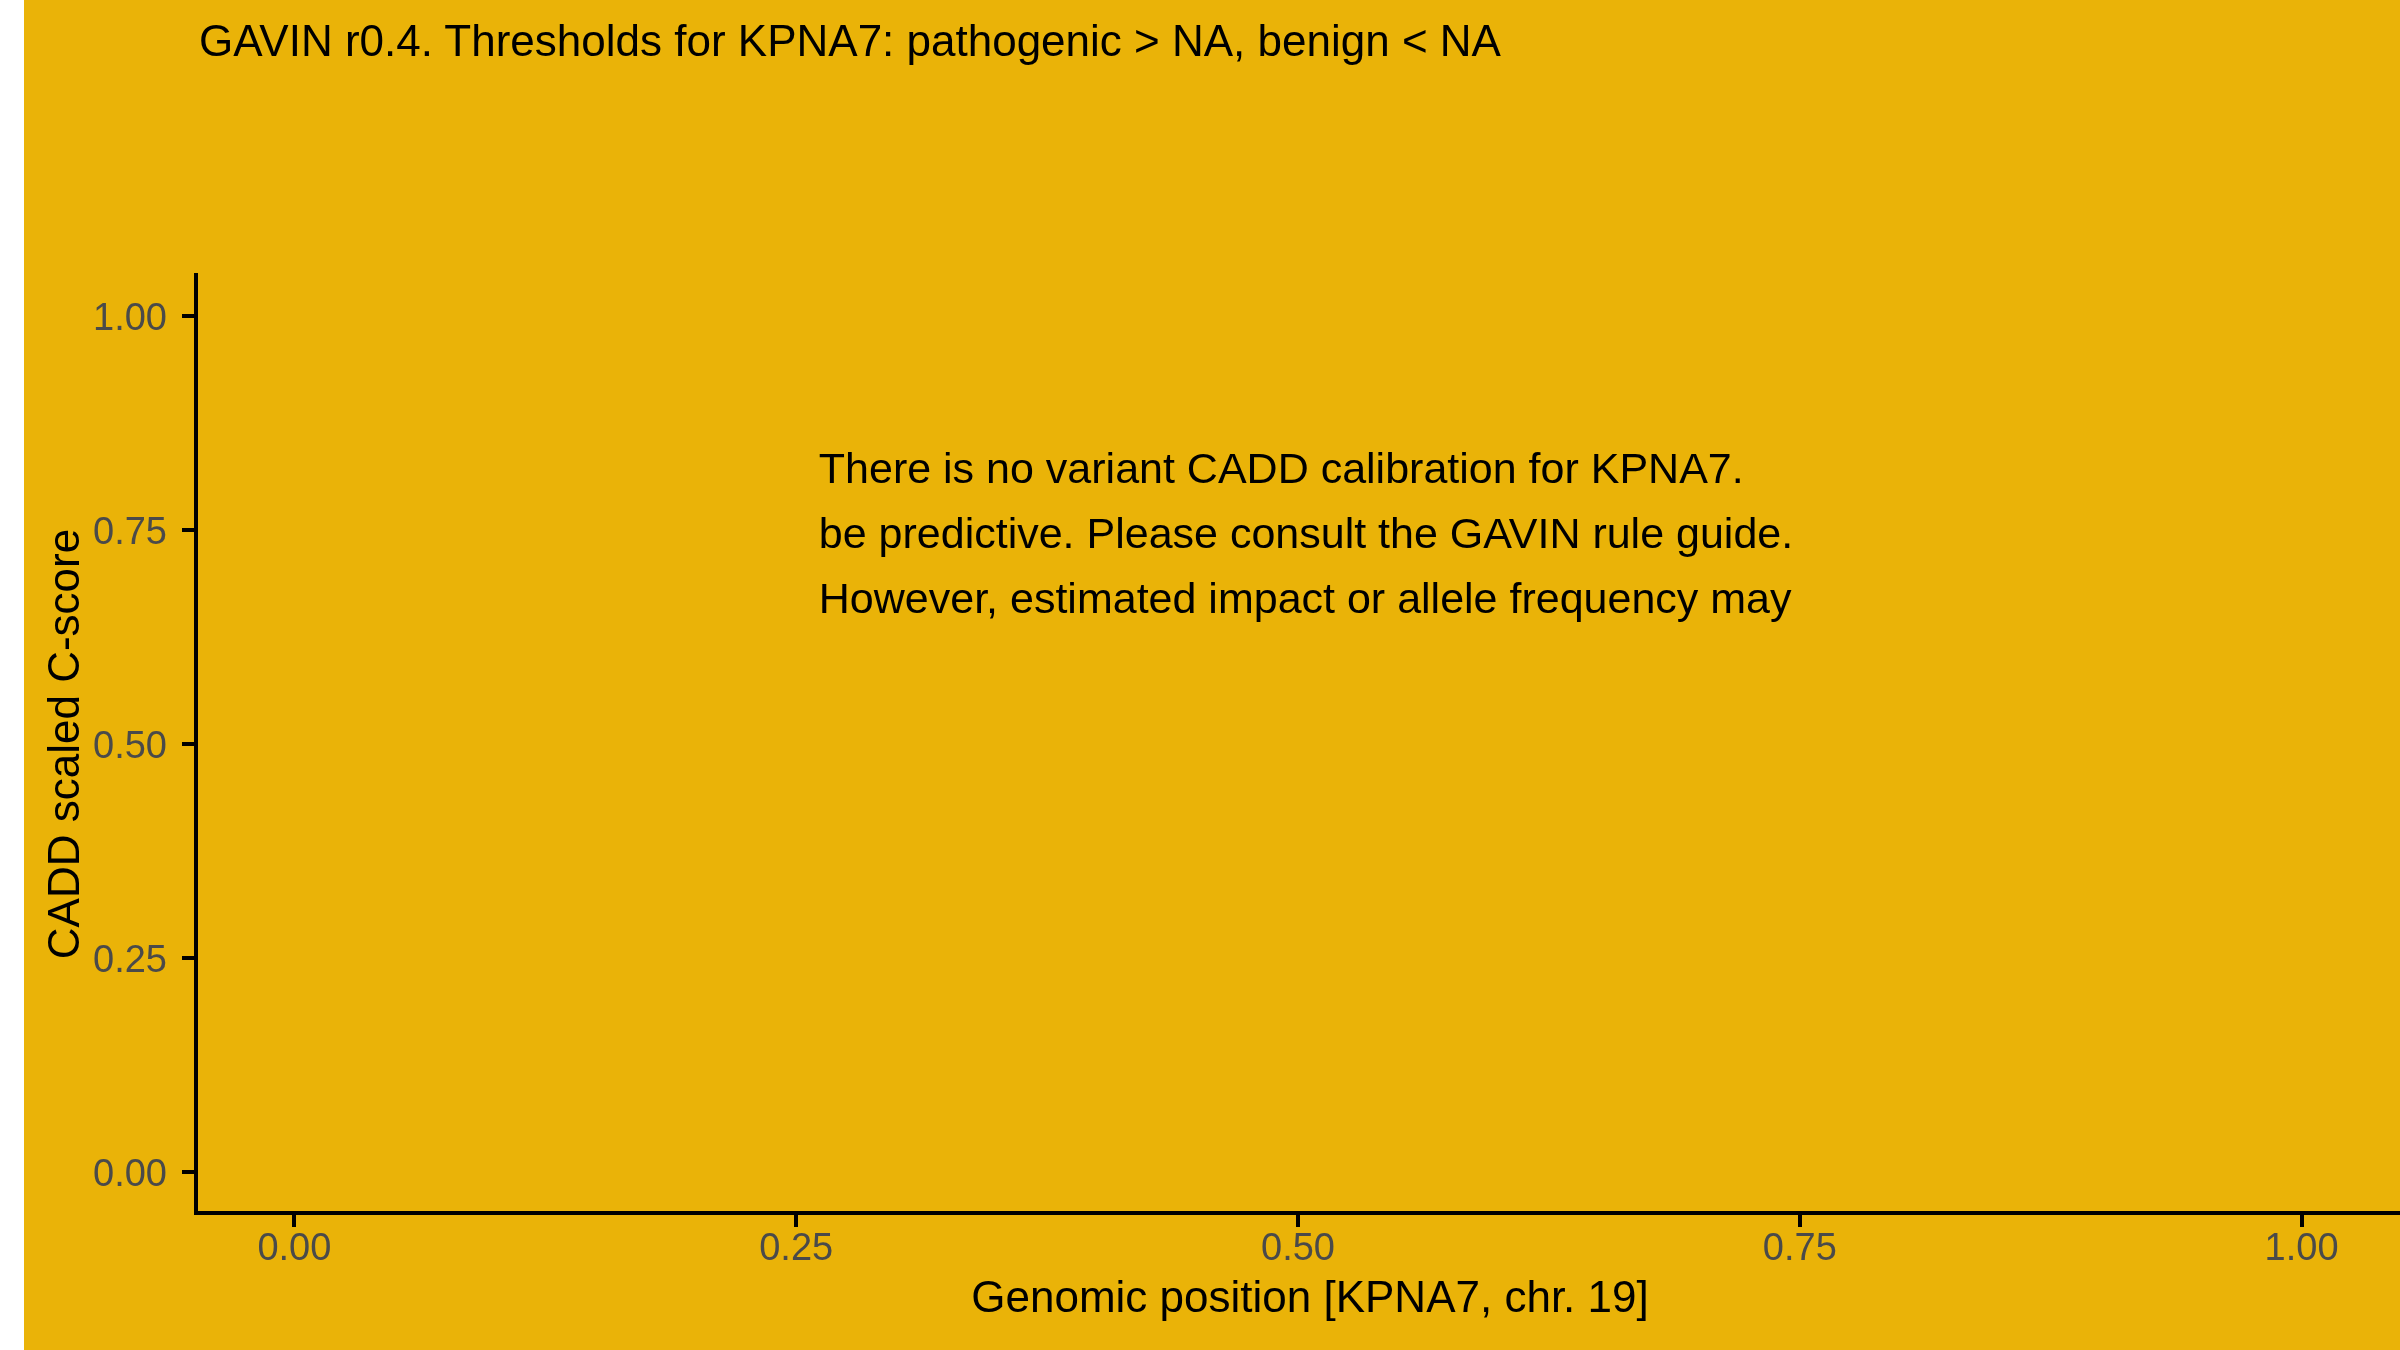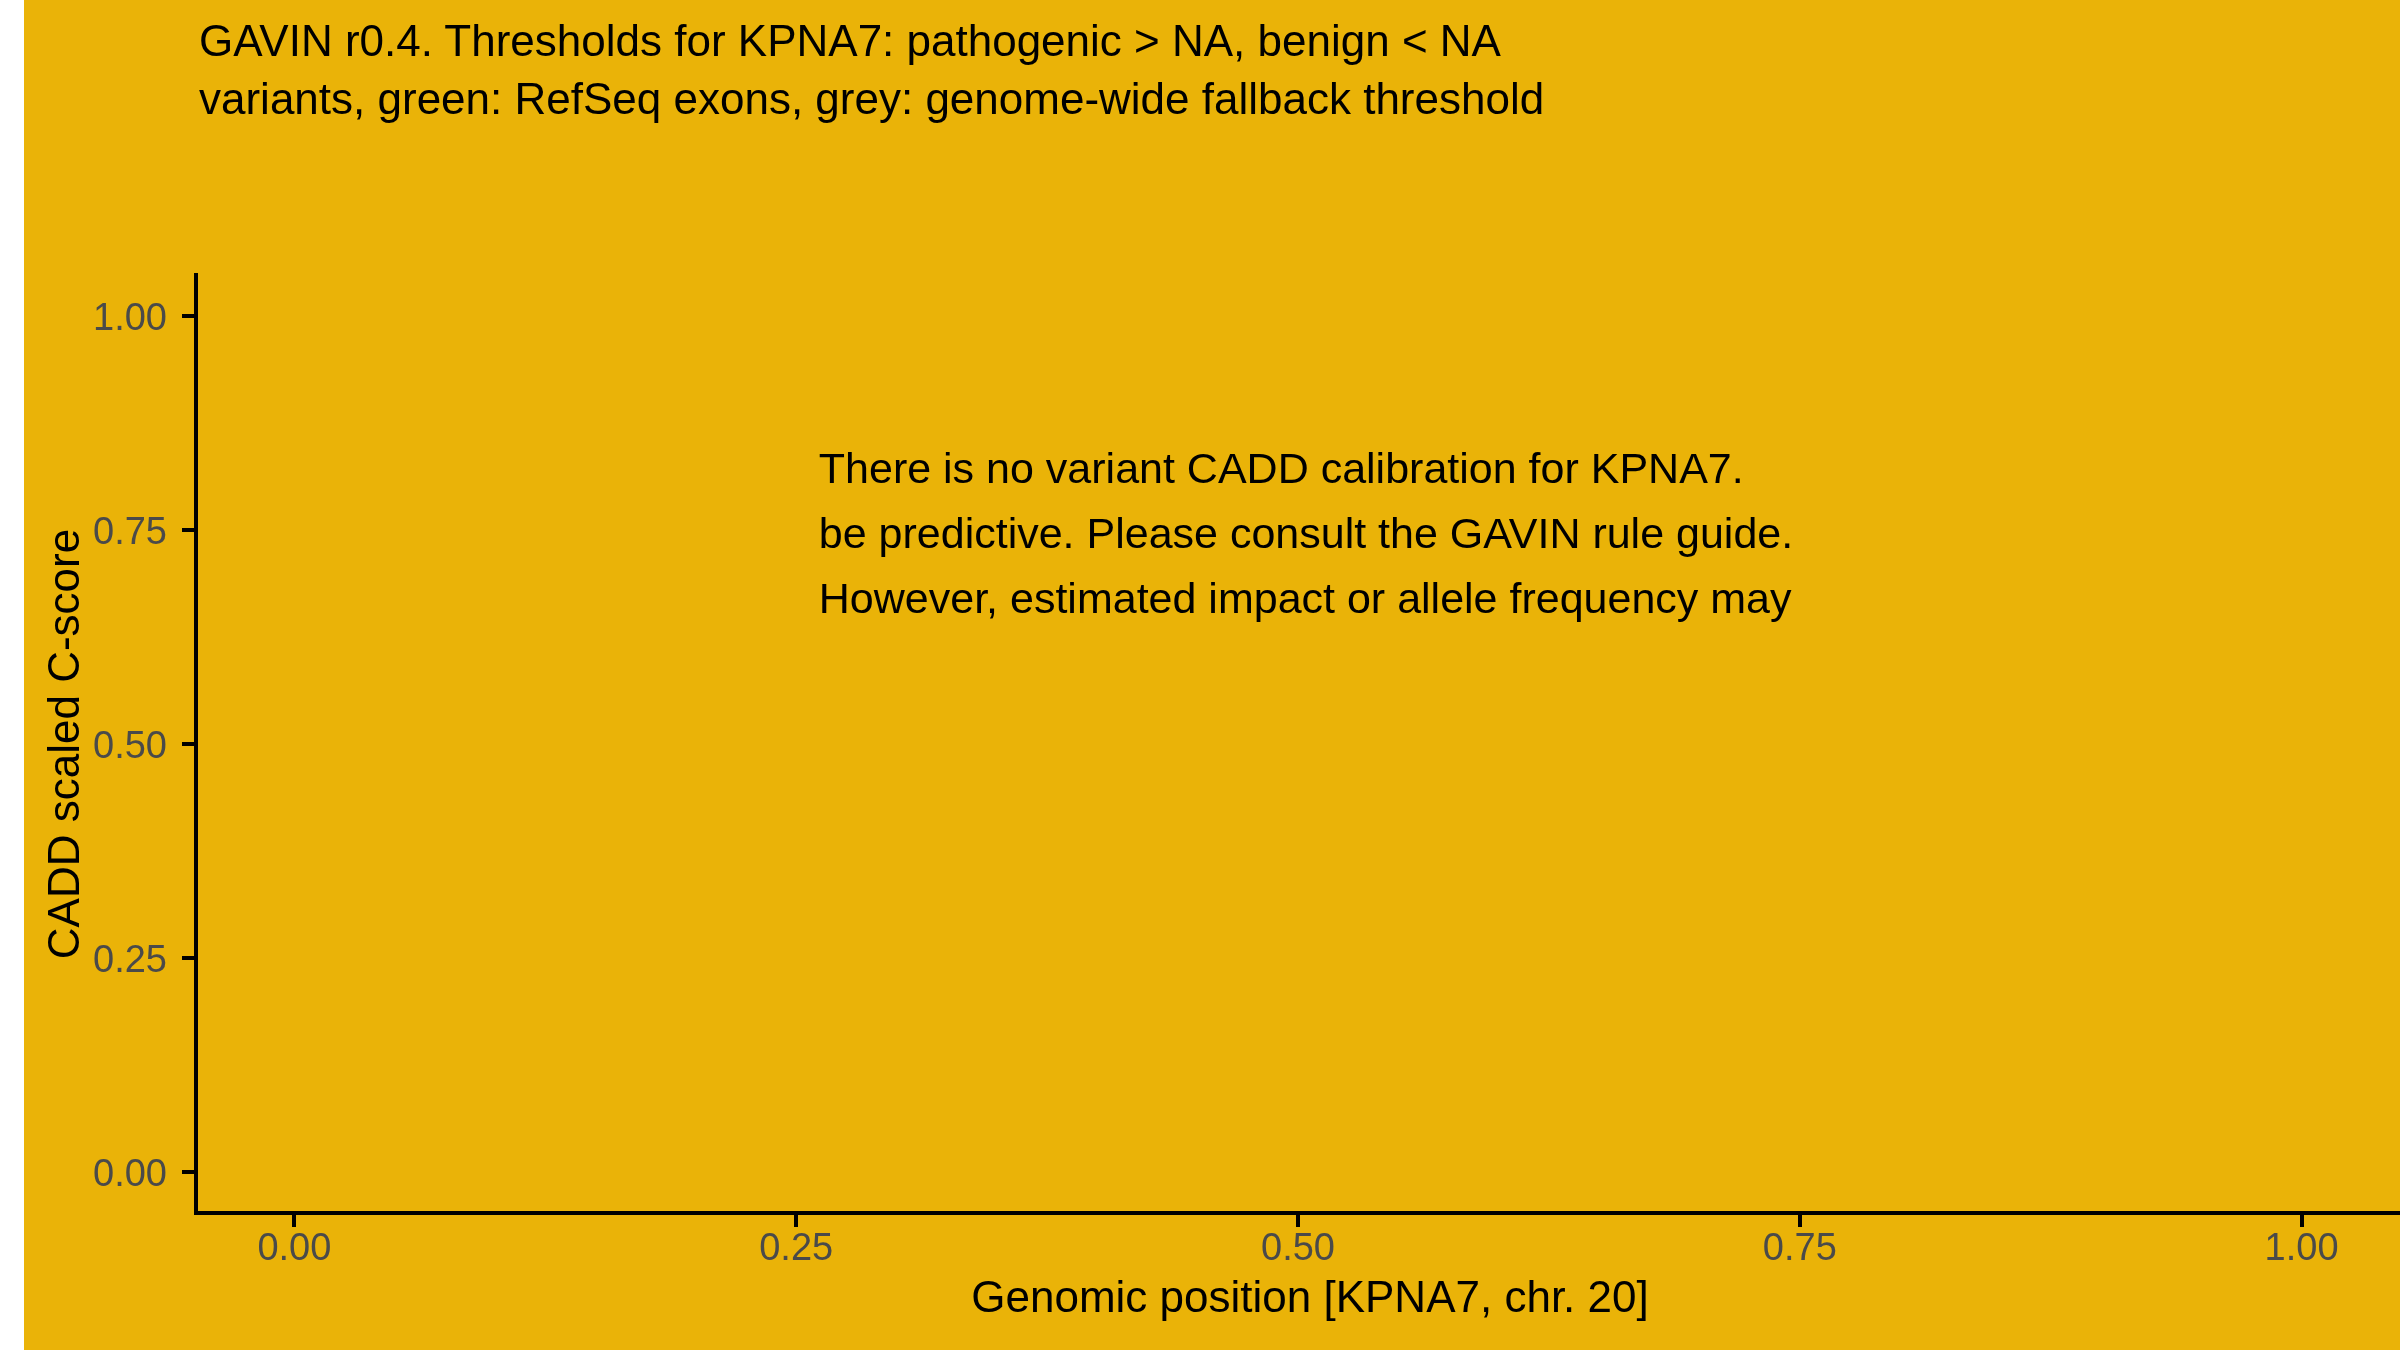--- a/index.html
+++ b/index.html
@@ -46,26 +46,25 @@
   .x-tick-label{transform:translateX(-50%);}
   .y-tick-label{transform:translateY(-50%);}
 </style>
 </head>
 <body>
 
 <div id="screen" style="background: #eab308; margin-left: 24px;">
 
   <div id="plot-title" class="abs">
     <div>GAVIN r0.4. Thresholds for KPNA7: pathogenic &gt; NA, benign &lt; NA</div>
-    <div>variants, green: RefSeq exons, grey: genome-wide fallback threshold</div>
   </div>
 
   <div id="y-axis-title" class="abs">CADD scaled C-score</div>
 
-  <div id="x-axis-title" class="abs">Genomic position [KPNA7, chr. 20]</div>
+  <div id="x-axis-title" class="abs">Genomic position [KPNA7, chr. 19]</div>
 
   <div id="annotation" class="abs">
     <div>There is no variant CADD calibration for KPNA7.</div>
     <div>be predictive. Please consult the GAVIN rule guide.</div>
     <div>However, estimated impact or allele frequency may</div>
   </div>
 
   <div id="y-axis-line" class="abs" style="background: rgb(0, 0, 0);"></div>
   <div id="x-axis-line" class="abs" style="background: rgb(0, 0, 0);"></div>
 

